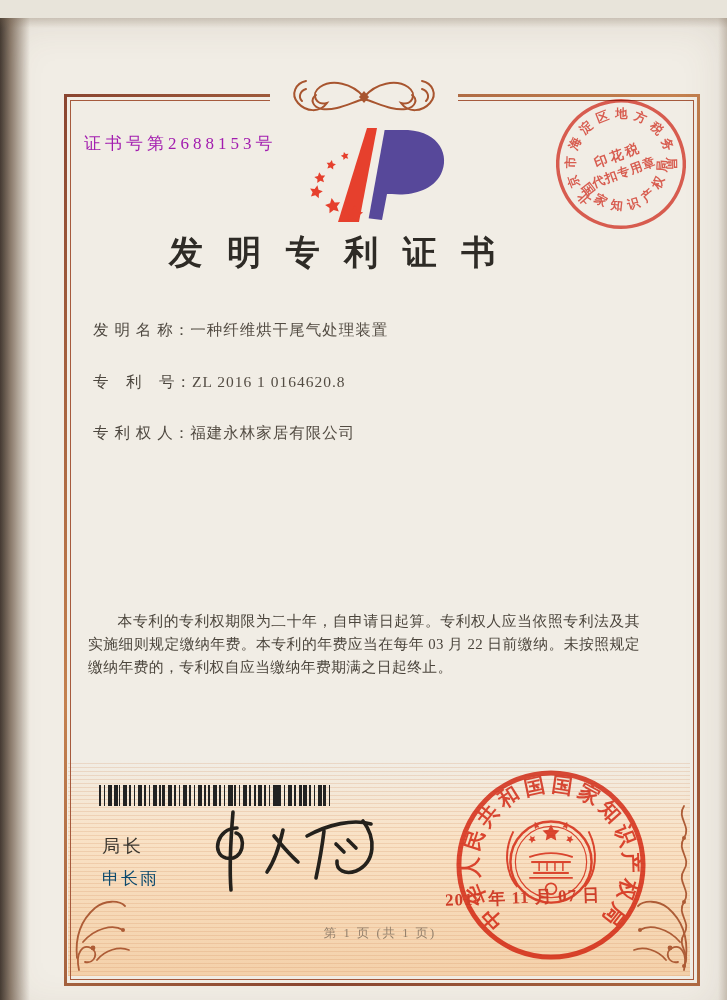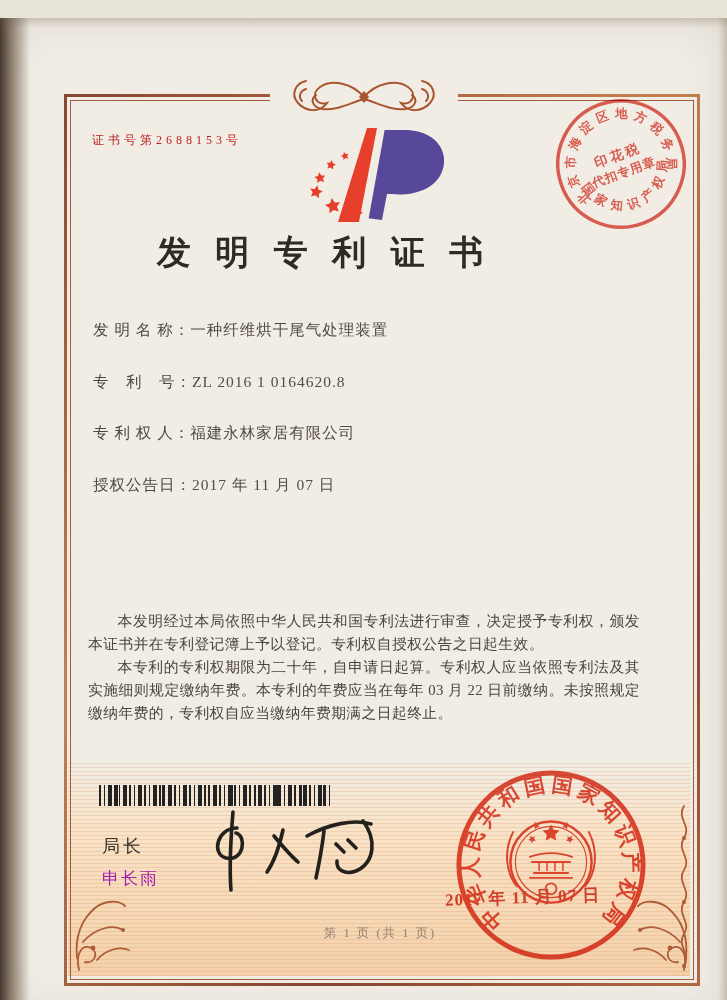--- a/index.html
+++ b/index.html
@@ -26,46 +26,46 @@
     background:
       repeating-linear-gradient(0deg,rgba(205,130,80,.20) 0 1px,rgba(0,0,0,0) 1px 4px),
       linear-gradient(180deg,rgba(250,240,225,0) 0%,#f9e2c6 35%,#f4d1aa 100%);}
 
   .ornament-top{position:absolute;left:270px;top:55px;width:188px;height:46px;z-index:2;}
   .flourish{position:absolute;z-index:2;}
   .fl-left{left:71px;top:878px;width:70px;height:78px;}
   .fl-right{left:622px;top:878px;width:70px;height:78px;transform:scaleX(-1);}
   .vine-right{position:absolute;left:674px;top:786px;width:20px;height:172px;z-index:2;}
 
-  .cert-no{position:absolute;left:84px;top:114px;z-index:2;font-size:12px;
-    letter-spacing:4px;color:#b91c1c;margin-left:8px;}
+  .cert-no{position:absolute;left:84px;top:114px;z-index:2;font-size:17px;
+    letter-spacing:4px;color:#a21caf;}
 
   .logo{position:absolute;left:288px;top:108px;width:168px;height:106px;z-index:2;}
 
-  .title{position:absolute;left:52px;top:212px;width:544px;z-index:2;text-align:center;
+  .title{position:absolute;left:64px;top:212px;width:544px;z-index:2;text-align:center;
     font-size:34px;font-weight:600;letter-spacing:8px;color:#2e2b26;}
 
   .fields{position:absolute;left:93px;top:302px;width:545px;z-index:2;}
   .field{height:51.6px;font-size:15.5px;letter-spacing:1px;color:#4d473f;white-space:nowrap;}
   .flabel{color:#4d473f;}
   .fvalue{color:#534c43;}
 
   .paras{position:absolute;left:88px;top:592px;width:552px;z-index:2;
     font-size:14.8px;line-height:23px;color:#4b453c;text-align:justify;}
   .paras p{margin:0;text-indent:2em;letter-spacing:.4px;}
 
   .barcode{position:absolute;left:99px;top:767px;width:232px;height:21px;z-index:2;
     background-image:
       repeating-linear-gradient(90deg,#222 0 2px,transparent 2px 5px,#222 5px 6px,transparent 6px 9px,#222 9px 13px,transparent 13px 15px),
       repeating-linear-gradient(90deg,transparent 0 17px,#222 17px 19px,transparent 19px 23px);}
 
   .director-title{position:absolute;left:102px;top:816px;z-index:2;font-size:18px;
     letter-spacing:3px;color:#3a362f;font-family:"Liberation Sans","DejaVu Sans",sans-serif;}
   .director-name{position:absolute;left:102px;top:849px;z-index:2;font-size:17px;
-    letter-spacing:2px;color:#a21caf;font-family:"Liberation Sans","DejaVu Sans",sans-serif;}
+    letter-spacing:2px;color:#0c4a6e;font-family:"Liberation Sans","DejaVu Sans",sans-serif;}
   .signature{position:absolute;left:195px;top:786px;width:190px;height:96px;z-index:3;}
   .sig{fill:none;stroke:#24211c;stroke-width:3.6;stroke-linecap:round;stroke-linejoin:round;}
 
   .seal-main{position:absolute;left:452px;top:748px;width:198px;height:198px;z-index:2;
     opacity:.9;mix-blend-mode:multiply;}
   .seal-date{position:absolute;left:445px;top:868px;z-index:3;font-size:17px;
     color:#cf3f2a;letter-spacing:1px;transform:rotate(-2deg);font-weight:600;}
 
   .seal-tax{position:absolute;left:547px;top:72px;width:148px;height:148px;z-index:2;
     transform:rotate(-20deg);opacity:.85;mix-blend-mode:multiply;}
@@ -154,27 +154,23 @@
   <div class="fields">
     <div class="field">
       <span class="flabel">发 明 名 称：</span><span class="fvalue">一种纤维烘干尾气处理装置</span>
     </div>
     <div class="field">
       <span class="flabel">专　利　号：</span><span class="fvalue">ZL 2016 1 0164620.8</span>
     </div>
     <div class="field">
       <span class="flabel">专 利 权 人：</span><span class="fvalue">福建永林家居有限公司</span>
     </div>
-    <div class="field">
-      <span class="flabel">授权公告日：</span><span class="fvalue">2017 年 11 月 07 日</span>
-    </div>
   </div>
 
   <div class="paras">
-    <p>本发明经过本局依照中华人民共和国专利法进行审查，决定授予专利权，颁发本证书并在专利登记簿上予以登记。专利权自授权公告之日起生效。</p>
     <p>本专利的专利权期限为二十年，自申请日起算。专利权人应当依照专利法及其实施细则规定缴纳年费。本专利的年费应当在每年 03 月 22 日前缴纳。未按照规定缴纳年费的，专利权自应当缴纳年费期满之日起终止。</p>
   </div>
 
   <div class="barcode"></div>
 
   <div class="director-title">局长</div>
   <div class="director-name">申长雨</div>
 
   <svg class="signature" viewBox="0 0 190 96">
     <path class="sig" d="M38,8 C36,32 34,62 36,86"></path>

